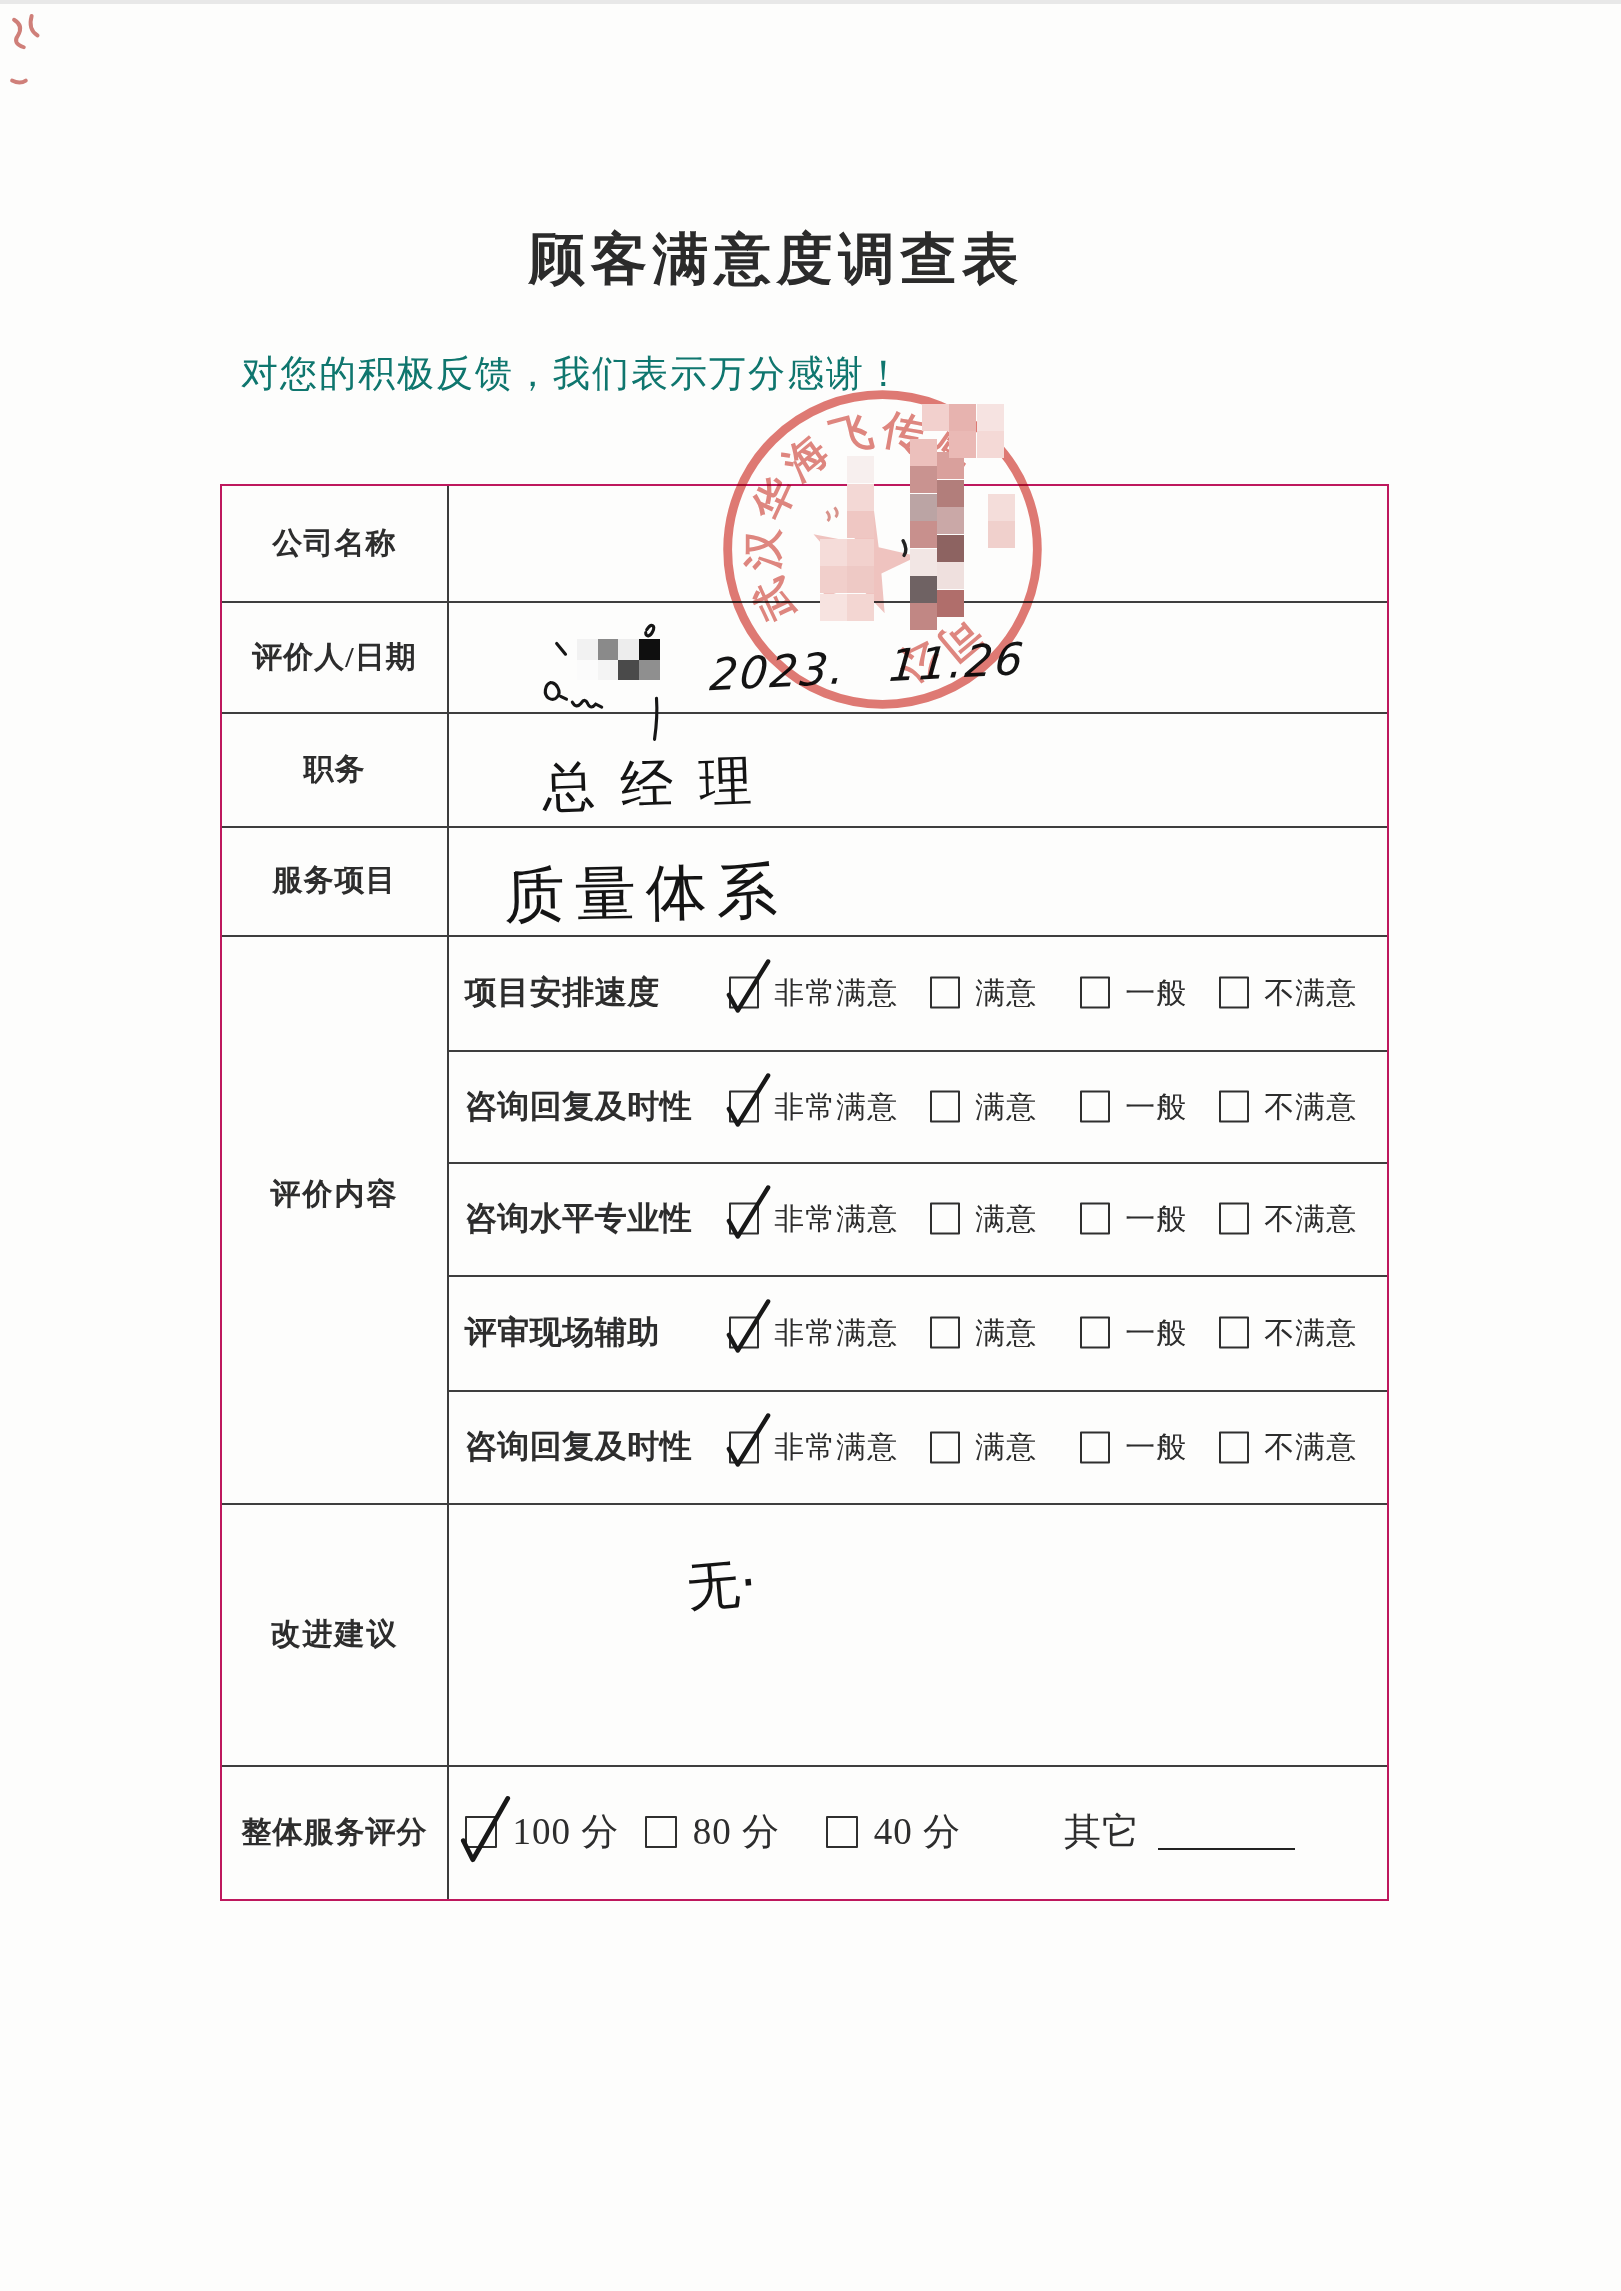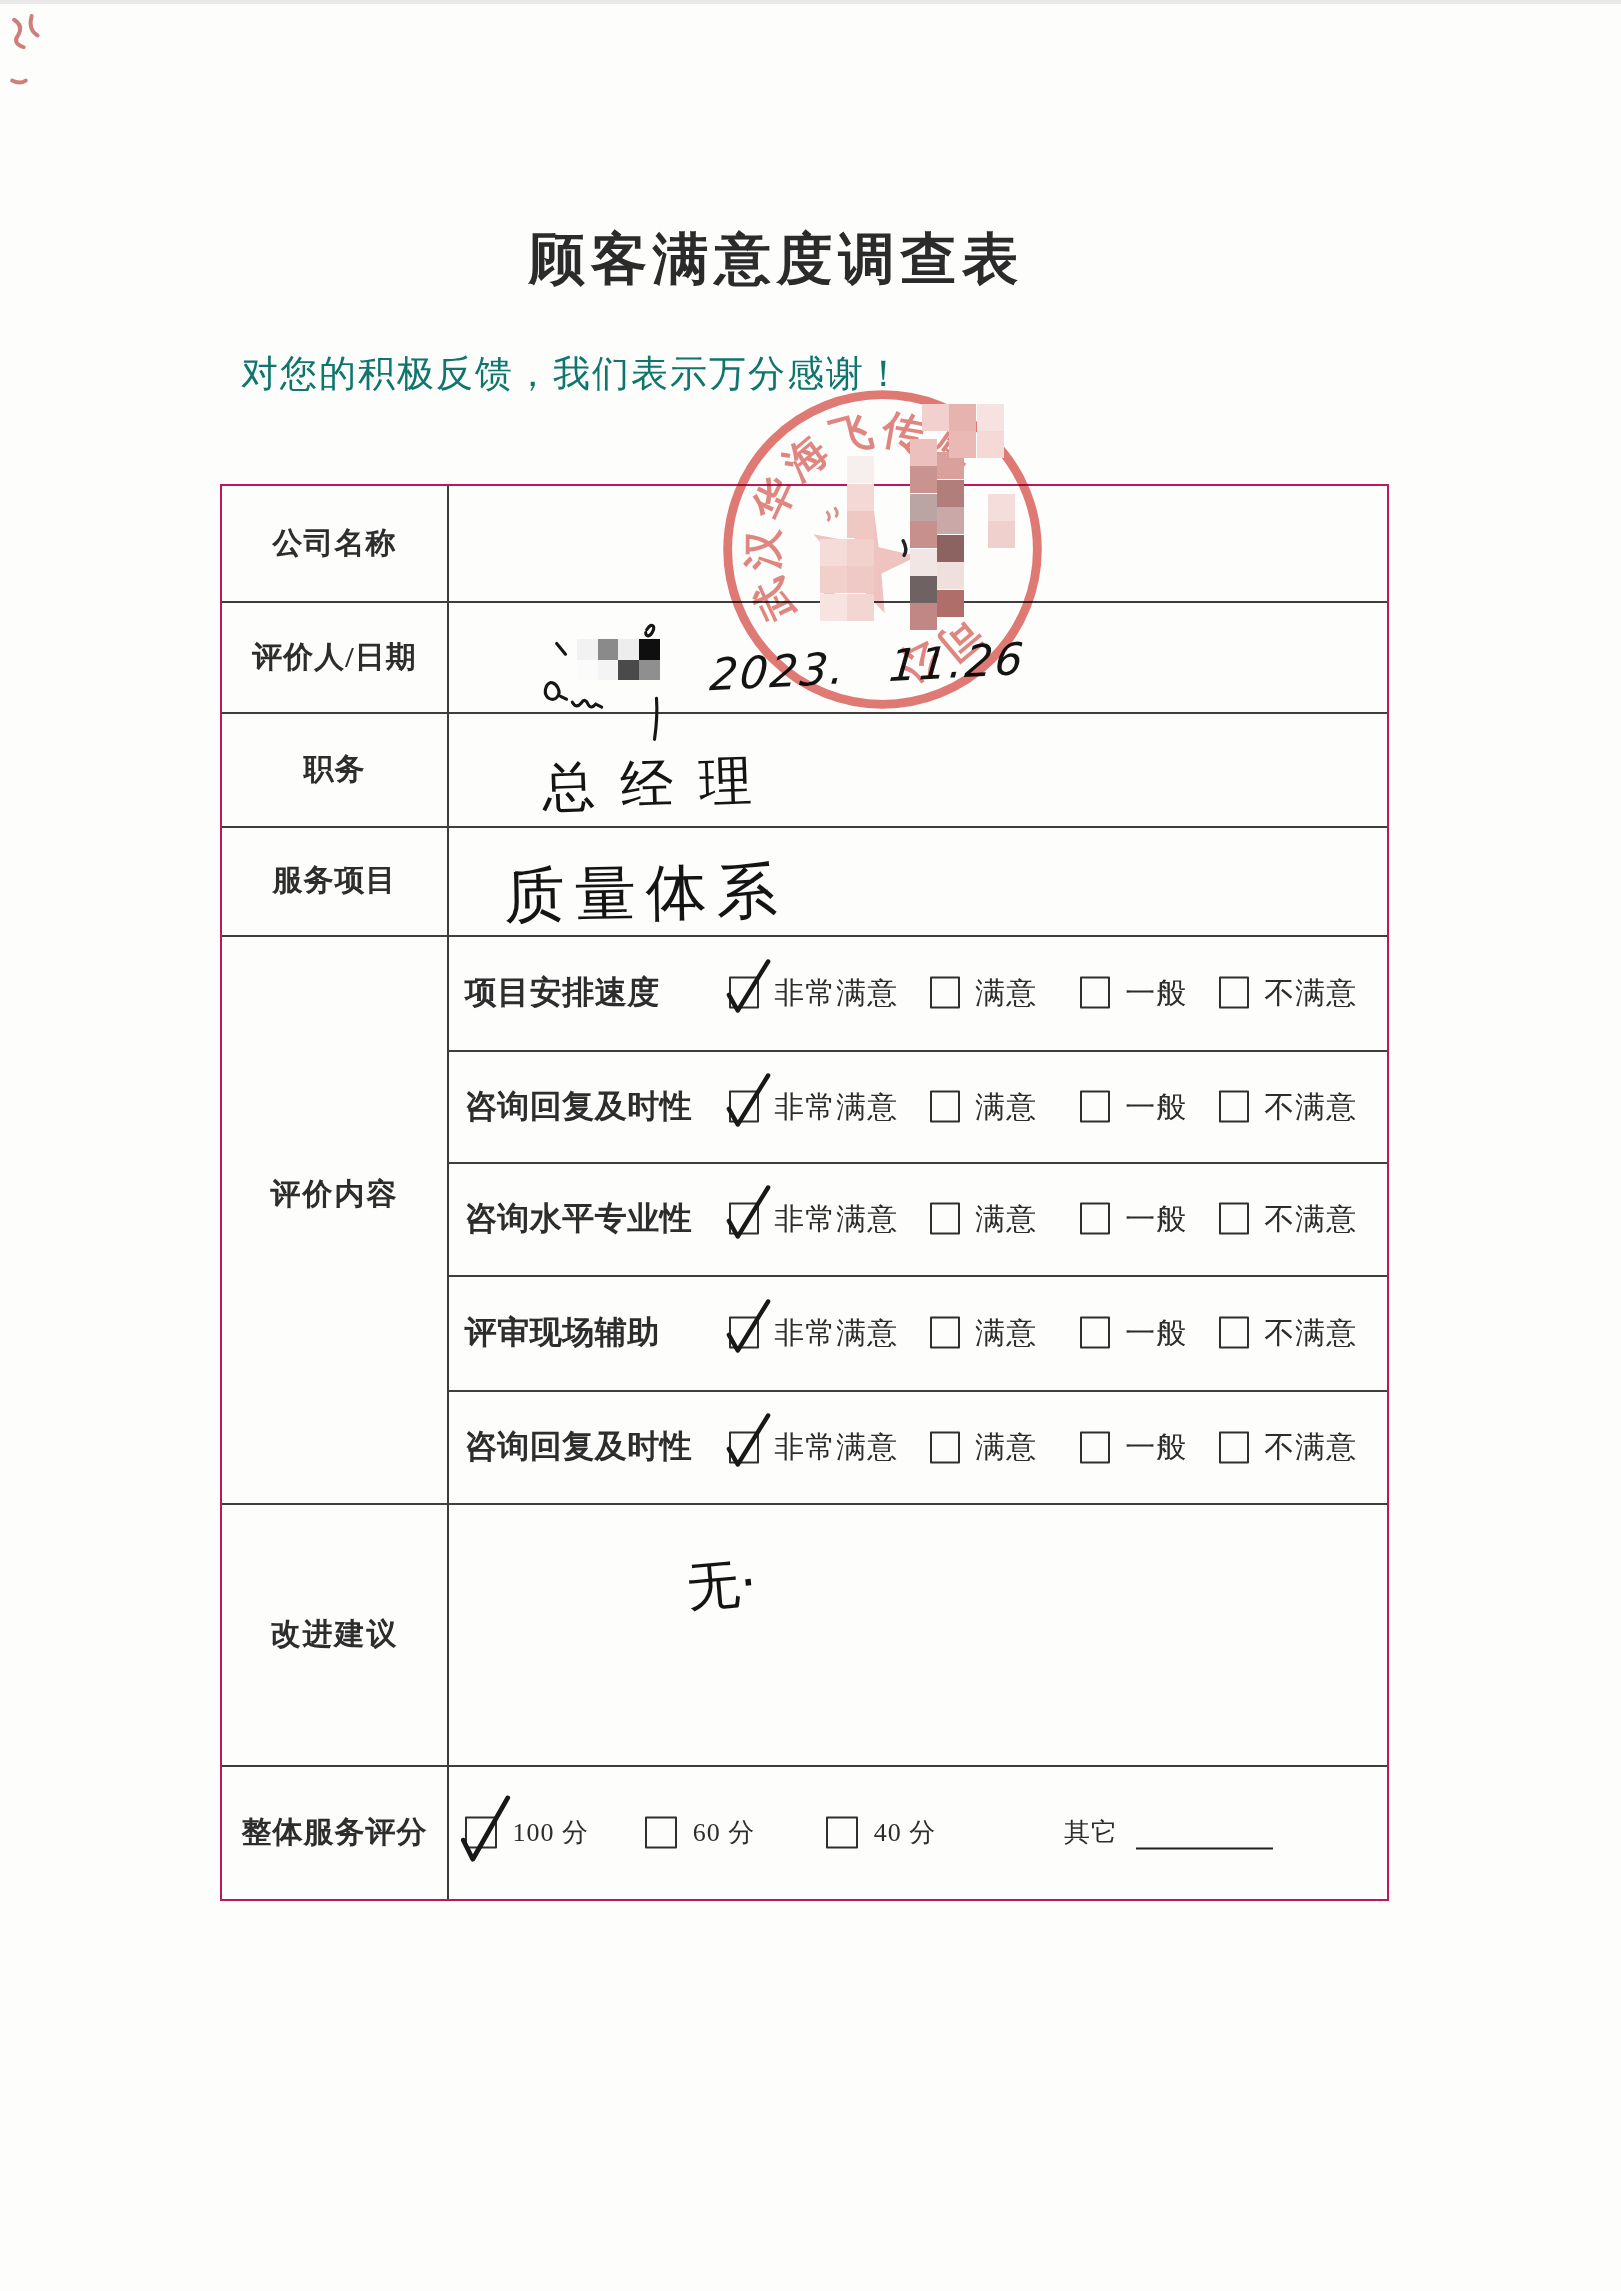--- a/index.html
+++ b/index.html
@@ -43,21 +43,21 @@
   .box{
     position:relative;display:inline-block;width:25.5px;height:28px;
     border:2.5px solid #2f2f2f;border-radius:1px;flex:0 0 auto;
   }
   .box svg.check{position:absolute;left:-7.8px;top:-25.5px;width:51px;height:67px;overflow:visible;}
   .box svg.check polyline{fill:none;stroke:#181818;stroke-width:4.5;stroke-linecap:round;stroke-linejoin:round;}
   .opt-text{font-size:30px;color:#2d2d2d;letter-spacing:1px;}
   
   .overall-row{position:absolute;left:227px;top:1279px;height:134px;width:936px;}
   .overall-row .box{width:28px;height:28px;}
-  .overall-row .opt-text{font-size:26px;}
+  .overall-row .opt-text{font-size:37px;}
   .other-line{display:inline-block;width:137px;height:33px;border-bottom:2.9px solid #222;margin-left:2px;}
   
   .hw{
     position:absolute;font-family:"DejaVu Sans",sans-serif;color:#141414;
     white-space:nowrap;z-index:6;
   }
   .hw.date{left:488px;top:155px;font-size:44px;font-style:italic;
     transform:rotate(-3deg) skewX(-8deg);word-spacing:27.4px;letter-spacing:2px;}
   .hw.position{left:320px;top:263px;font-size:53px;letter-spacing:25.5px;transform:rotate(-2deg);}
   .hw.service{left:282px;top:367px;font-size:61px;letter-spacing:9.8px;transform:rotate(-1deg);}
@@ -258,21 +258,21 @@
       <span class="opt" style="left:15.7px">
         <span class="box">
             <svg class="check" viewBox="0 0 52 68" style="left:-8.8px;top:-27.4px;width:55px;height:74px">
               <polyline points="5,46 14,64 47,6"></polyline>
             </svg>
           </span>
         <span class="opt-text">100 分</span>
       </span>
       <span class="opt" style="left:196px">
         <span class="box"></span>
-        <span class="opt-text">60 分</span>
+        <span class="opt-text">80 分</span>
       </span>
       <span class="opt" style="left:377px">
         <span class="box"></span>
         <span class="opt-text">40 分</span>
       </span>
       <span class="opt" style="left:615px">
         <span class="opt-text">其它</span>
         <span class="other-line"></span>
       </span>
     </div>

